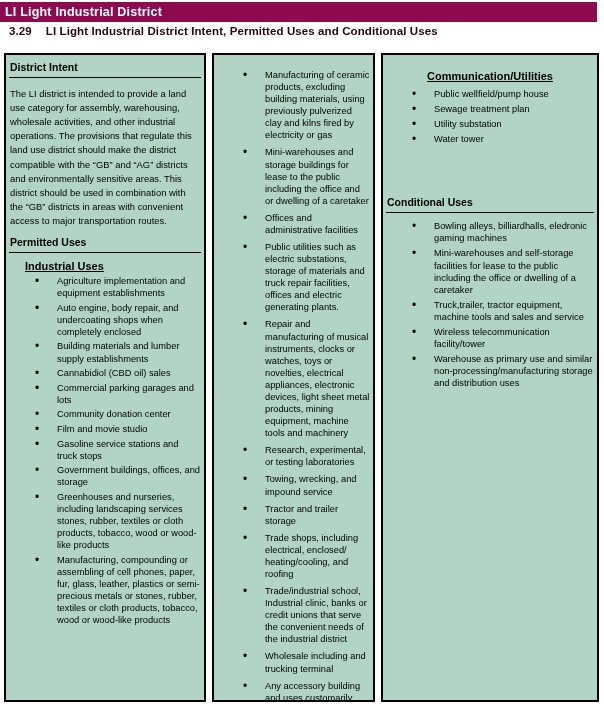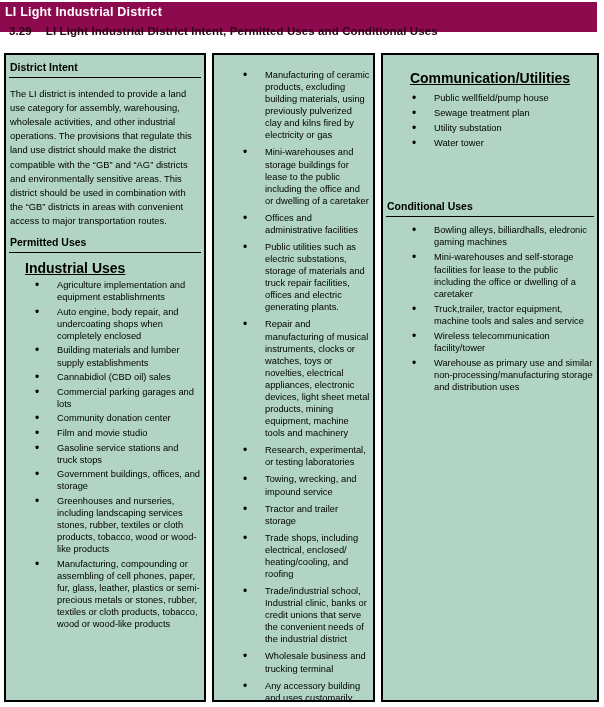--- a/index.html
+++ b/index.html
@@ -5,21 +5,21 @@
   html,body { margin:0; padding:0; background:#fff; }
   .page {
     position:relative;
     width:604px; height:707px;
     background:#fff;
     font-family:"Liberation Sans", sans-serif;
     color:#000;
     overflow:hidden;
   }
   .topbar {
-    position:absolute; top:2px; left:0; width:597px; height:30px;
+    position:absolute; top:2px; left:0; width:597px; height:20px;
     background:#8C0A4D;
     color:#fff;
     font-size:12.5px; font-weight:bold;
     line-height:20px;
     padding-left:5px;
     box-sizing:border-box;
     letter-spacing:0.2px;
   }
   .section-title {
     position:absolute; top:25px; left:9px; right:4px;
@@ -47,21 +47,21 @@
     border-bottom:1.5px solid #000;
     margin:4px 3px 7px 3px;
     padding:2px 1px 4px 1px;
   }
   .intent-text {
     font-size:9.4px; line-height:1.5;
     padding:2px 4px 2px 4px;
     margin-bottom:4px;
   }
   .sub-heading {
-    font-weight:bold; font-size:14px;
+    font-weight:bold; font-size:11px;
     text-decoration:underline;
     margin:7px 0 3px 19px;
   }
   .sub-heading.centered { text-align:center; margin:15px 0 6px 0; }
   ul.bullets {
     list-style:none;
     margin:2px 0 0 0;
     padding:0 3px 0 28px;
     font-size:9.3px; line-height:1.3;
   }
@@ -120,21 +120,21 @@
           <li>Manufacturing of ceramic products, excluding building materials, using previously pulverized clay and kilns fired by electricity or gas</li>
           <li>Mini-warehouses and storage buildings for lease to the public including the office and or dwelling of a caretaker</li>
           <li>Offices and administrative facilities</li>
           <li>Public utilities such as electric substations, storage of materials and truck repair facilities, offices and electric generating plants.</li>
           <li>Repair and manufacturing of musical instruments, clocks or watches, toys or novelties, electrical appliances, electronic devices, light sheet metal products, mining equipment, machine tools and machinery</li>
           <li>Research, experimental, or testing laboratories</li>
           <li>Towing, wrecking, and impound service</li>
           <li>Tractor and trailer storage</li>
           <li>Trade shops, including electrical, enclosed/ heating/cooling, and roofing</li>
           <li>Trade/industrial school, Industrial clinic, banks or credit unions that serve the convenient needs of the industrial district</li>
-          <li>Wholesale business and trucking terminal</li>
+          <li>Wholesale including and trucking terminal</li>
           <li>Any accessory building and uses customarily incidental to the above permitted uses</li>
         </ul>
     </div>
 
     <div class="panel panel3">
       <div class="sub-heading centered">Communication/Utilities</div>
       <ul class="bullets">
           <li>Public wellfield/pump house</li>
           <li>Sewage treatment plan</li>
           <li>Utility substation</li>

